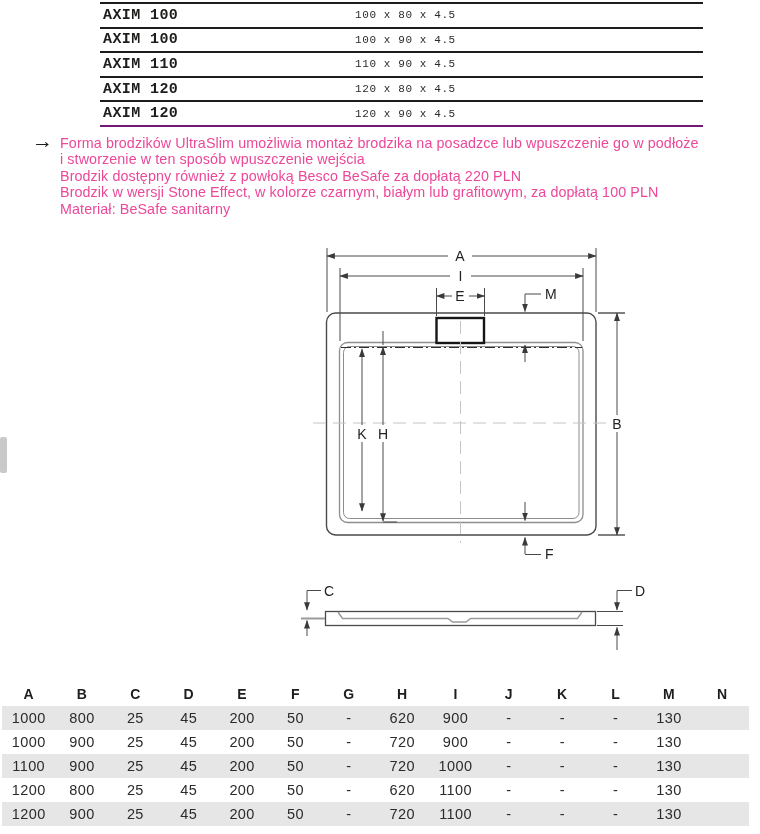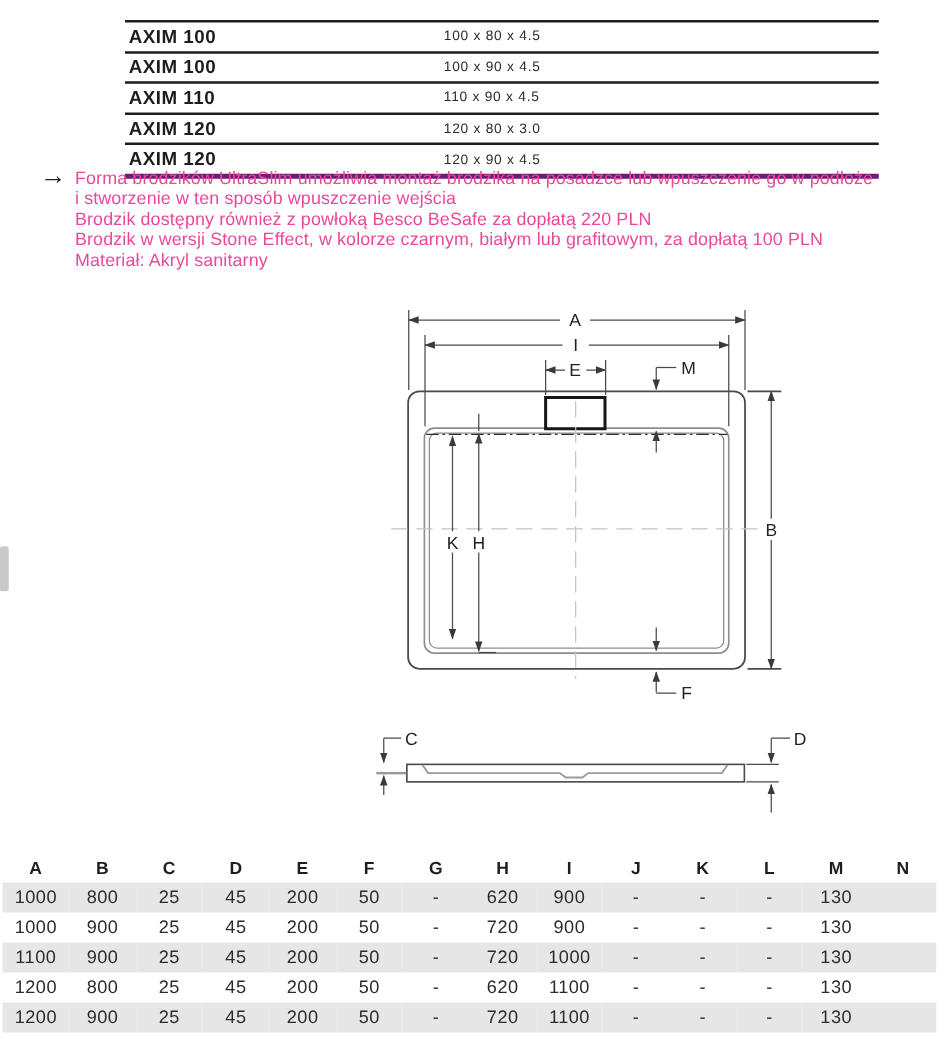--- a/index.html
+++ b/index.html
@@ -3,21 +3,21 @@
 <meta charset="utf-8">
 <style>
   * { margin:0; padding:0; box-sizing:border-box; }
   html,body { background:#ffffff; }
   .page {
     position:relative; width:760px; height:834px; background:#ffffff;
     font-family:"Liberation Sans", sans-serif; overflow:hidden; color:#1d1d1b;
   }
 
   
-  .models-table { position:absolute; left:100px; top:16px; width:603px; border-bottom:4px solid #701a75; }
+  .models-table { position:absolute; left:100px; top:2px; width:603px; border-bottom:2px solid #701a75;font-family:Liberation Mono, monospace; }
   .m-row { position:relative; height:24.6px; border-top:2px solid #1d1d1b; display:flex; align-items:center; }
   .m-model { font-weight:bold; font-size:15px; letter-spacing:0.4px; padding-left:3px; color:#1d1d1b; }
   .m-size  { position:absolute; left:255px; font-size:11px; letter-spacing:0.6px; color:#2b2b2b; }
 
   
   .features-arrow { position:absolute; left:32px; top:129px; font-size:21px; color:#1d1d1b; }
   .features { position:absolute; left:60px; top:135px; }
   .f-line { font-size:14.3px; line-height:16.4px; white-space:nowrap; color:#ec4899; letter-spacing:0.1px; }
 
   
@@ -50,35 +50,35 @@
     <div class="m-row">
       <span class="m-model">AXIM 100</span>
       <span class="m-size">100 x 90 x 4.5</span>
     </div>
     <div class="m-row">
       <span class="m-model">AXIM 110</span>
       <span class="m-size">110 x 90 x 4.5</span>
     </div>
     <div class="m-row">
       <span class="m-model">AXIM 120</span>
-      <span class="m-size">120 x 80 x 3.0</span>
+      <span class="m-size">120 x 80 x 4.5</span>
     </div>
     <div class="m-row">
       <span class="m-model">AXIM 120</span>
       <span class="m-size">120 x 90 x 4.5</span>
     </div>
   </div>
 
   <span class="features-arrow">→</span>
   <div class="features">
     <div class="f-line">Forma brodzików UltraSlim umożliwia montaż brodzika na posadzce lub wpuszczenie go w podłoże</div>
     <div class="f-line">i stworzenie w ten sposób wpuszczenie wejścia</div>
     <div class="f-line">Brodzik dostępny również z powłoką Besco BeSafe za dopłatą 220 PLN</div>
     <div class="f-line">Brodzik w wersji Stone Effect, w kolorze czarnym, białym lub grafitowym, za dopłatą 100 PLN</div>
-    <div class="f-line">Materiał: Akryl sanitarny</div>
+    <div class="f-line">Materiał: BeSafe sanitarny</div>
   </div>
 
   <svg class="drawing" viewBox="0 0 760 834" xmlns="http://www.w3.org/2000/svg">
     <defs>
       <marker id="arr" viewBox="0 0 10 8" refX="9" refY="4" markerWidth="9" markerHeight="7" orient="auto-start-reverse">
         <path d="M0,0.6 L9.6,4 L0,7.4 z" fill="#3a3a3a"></path>
       </marker>
     </defs>
 
     <g stroke="#4a4a4a" stroke-width="1.4" fill="none">

